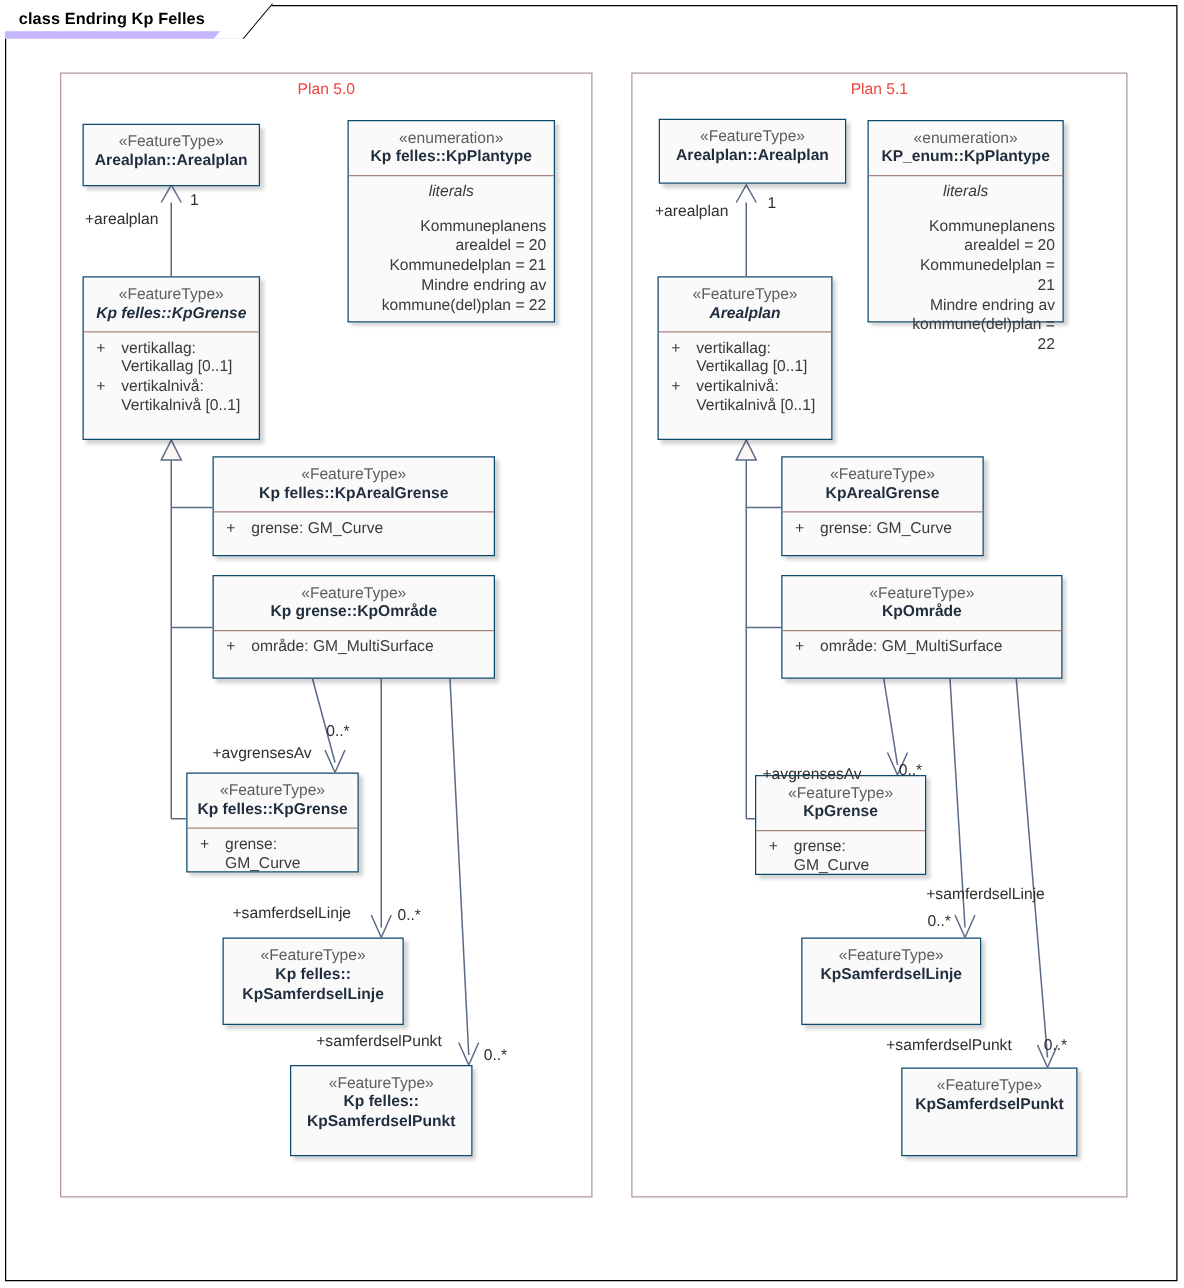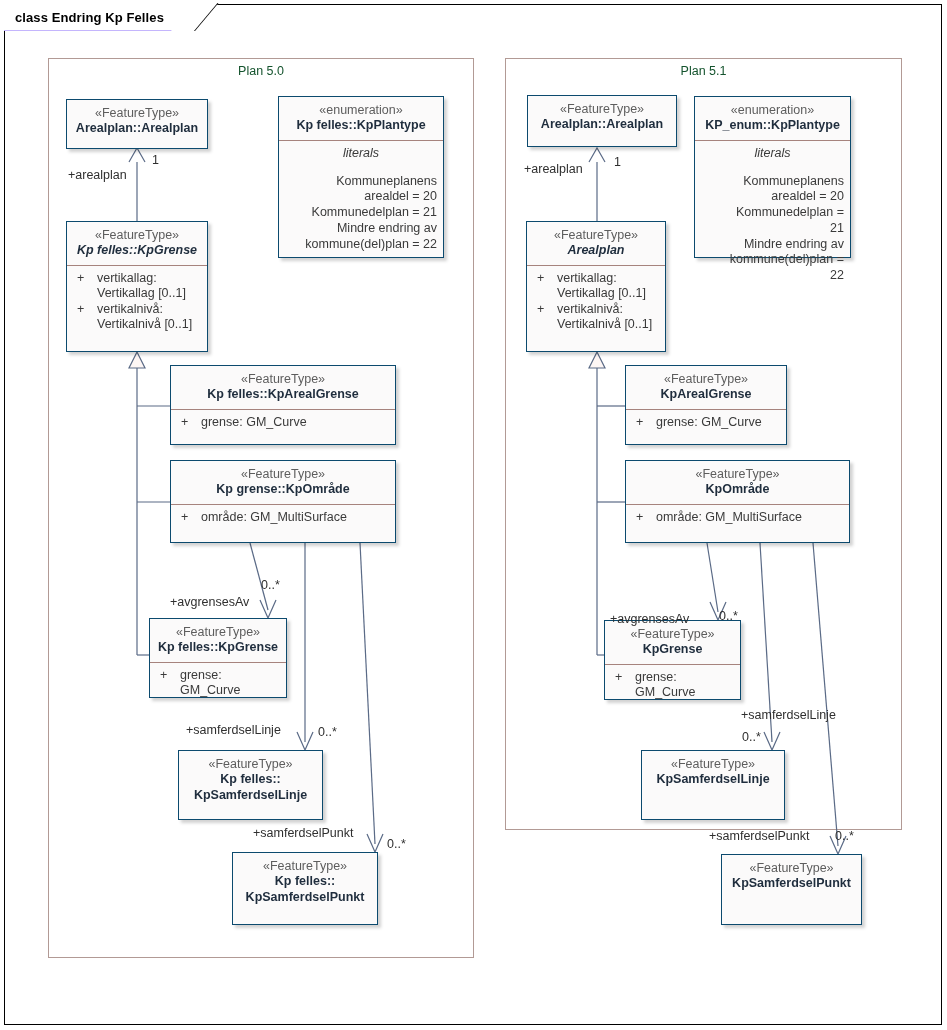--- a/index.html
+++ b/index.html
@@ -2,31 +2,31 @@
 <html><head>
 <meta charset="utf-8">
 <style>
   html,body{margin:0;padding:0;background:#ffffff;}
   body{font-family:"Liberation Sans","DejaVu Sans",sans-serif;}
   #canvas{position:relative;width:947px;height:1030px;background:#fff;overflow:hidden;}
 
   
   .frame{position:absolute;left:4px;top:4px;width:938px;height:1021px;border:1px solid #000;box-sizing:border-box;}
   .title-tab{position:absolute;left:4px;top:4px;height:27px;box-sizing:border-box;
-             border-right:1px solid #000;border-bottom:1px solid #c4b5fd;background:#fff;
+             border-right:1px solid #000;border-bottom:6px solid #c4b5fd;background:#fff;
              padding:0 30px 0 11px;display:flex;align-items:center;
              font-size:13px;font-weight:bold;color:#000;letter-spacing:.1px;z-index:4;}
   .title-tab .cut{position:absolute;right:-1px;top:-1px;width:24px;height:28px;background:#fff;
                   border-left:0;transform:skewX(-40deg);transform-origin:bottom left;
                   border-right:1px solid #000;box-sizing:border-box;}
 
   
   .panel{position:absolute;border:1px solid #b29a95;box-sizing:border-box;background:transparent;}
   .panel-title{position:absolute;top:5px;left:0;width:100%;text-align:center;
-               font-size:12.5px;color:#14532d;}
+               font-size:12.5px;color:#ef4444;}
 
   
   .cls{position:absolute;box-sizing:border-box;border:1px solid #0c4a6e;
        background:#fbfafa;box-shadow:3px 3px 3px rgba(0,0,0,.18);z-index:2;}
   .cls .hdr{padding:6px 4px 6px;text-align:center;line-height:1.22;}
   .cls .stereo{font-size:12.5px;color:#5d5d5d;}
   .cls .nm{font-size:12.5px;font-weight:bold;color:#1f2d3d;}
   .cls .nm.ital{font-style:italic;}
   .cls .sep{border-top:1px solid #a6837d;}
   .cls .attrs{padding:5px 4px 6px 6px;}
@@ -210,21 +210,21 @@
 
   <div class="lbl" style="left:68px;top:168px;">+arealplan</div>
   <div class="lbl" style="left:152px;top:153px;">1</div>
   <div class="lbl" style="left:170px;top:595px;">+avgrensesAv</div>
   <div class="lbl" style="left:261px;top:578px;">0..*</div>
   <div class="lbl" style="left:186px;top:723px;">+samferdselLinje</div>
   <div class="lbl" style="left:318px;top:725px;">0..*</div>
   <div class="lbl" style="left:253px;top:826px;">+samferdselPunkt</div>
   <div class="lbl" style="left:387px;top:837px;">0..*</div>
 
-  <div class="panel" style="left:505px;top:58px;width:397px;height:772px;">
+  <div class="panel" style="left:505px;top:58px;width:397px;height:900px;">
     <div class="panel-title">Plan 5.1</div>
   </div>
 
   <div class="cls" style="left:527px;top:95px;width:150px;height:52px;">
     <div class="hdr">
       <div class="stereo">«FeatureType»</div>
       <div class="nm">Arealplan::Arealplan</div>
     </div>
   </div>
 

